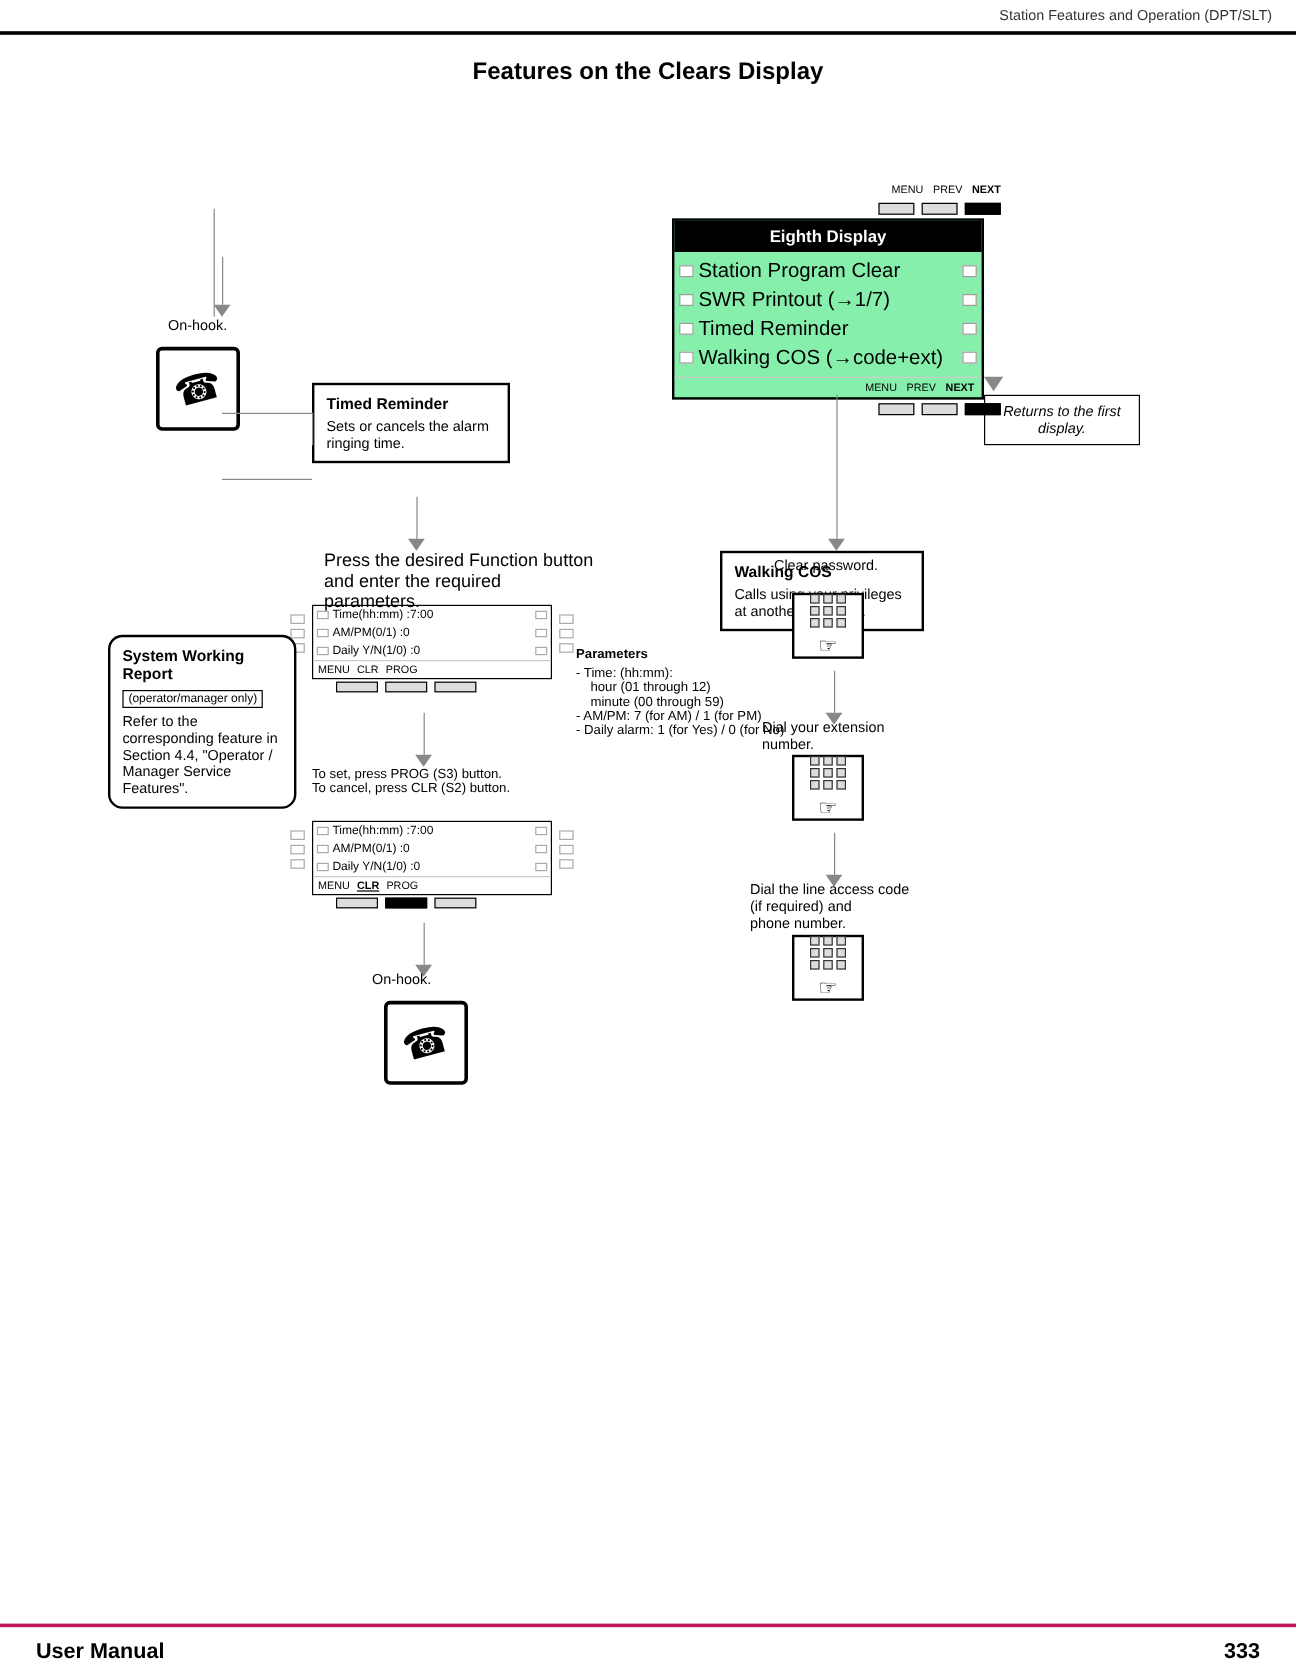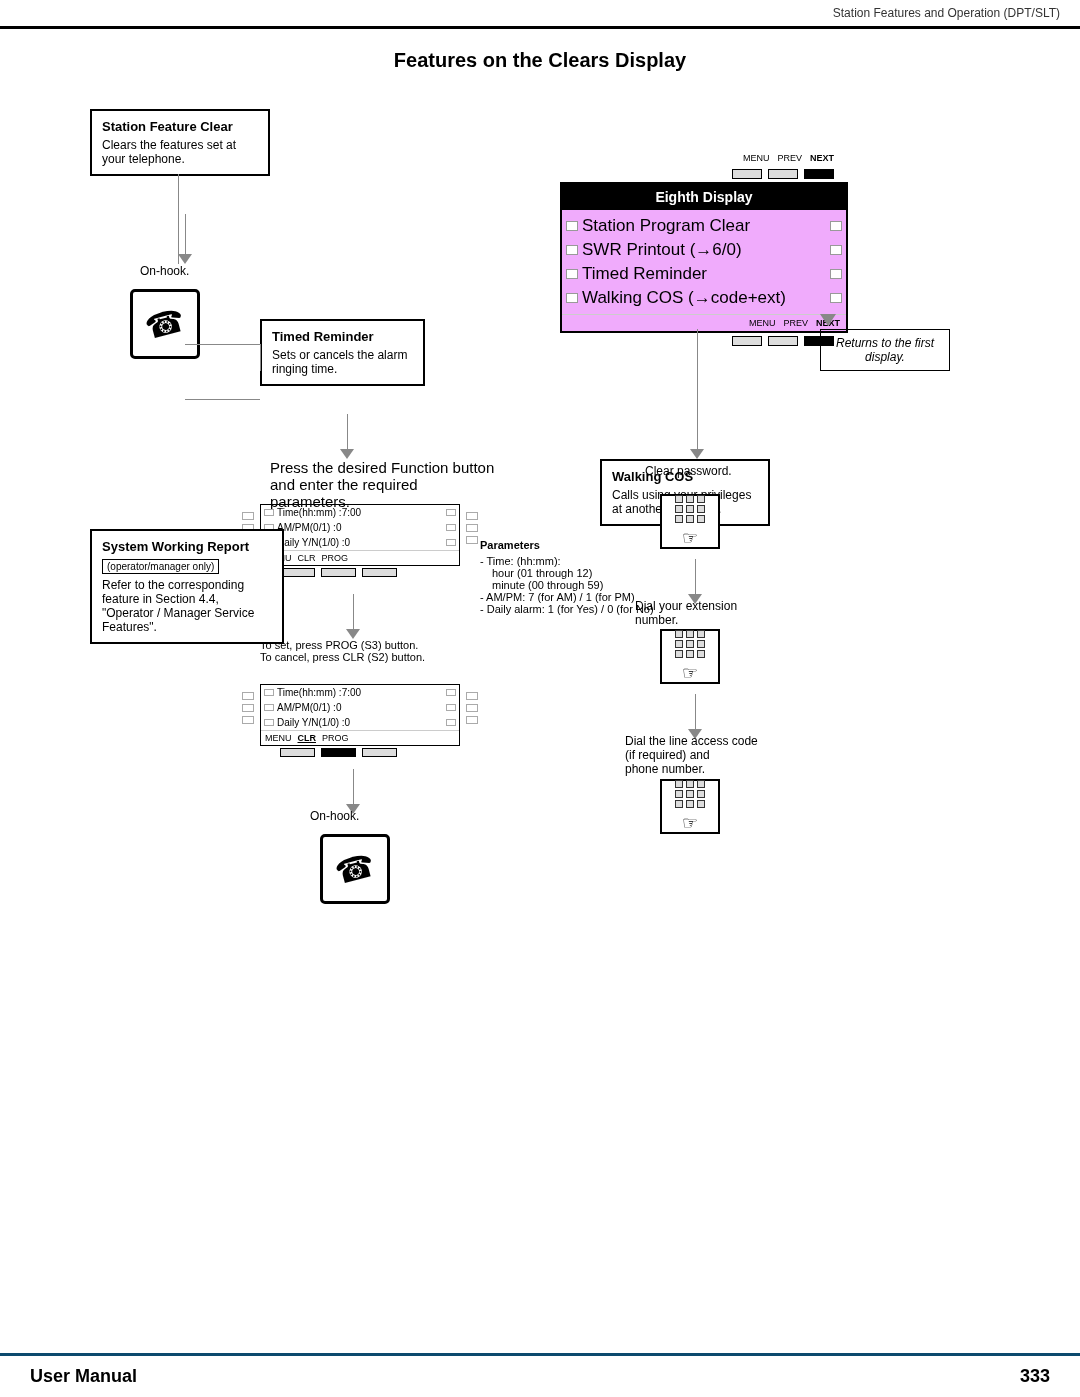--- a/index.html
+++ b/index.html
@@ -25,21 +25,21 @@
       font-size: 12px;
       color: #333;
     }
 
     
     .footer {
       position: absolute;
       bottom: 0;
       left: 0;
       right: 0;
-      border-top: 3px solid #0c4a6e;
+      border-top: 3px solid #be185d;
       padding: 10px 30px;
       display: flex;
       justify-content: space-between;
       align-items: center;
     }
     .footer-left { font-size: 18px; font-weight: bold; }
     .footer-right { font-size: 18px; font-weight: bold; }
 
     
     .page-title {
@@ -83,43 +83,44 @@
     .timed-reminder {
       top: 270px;
       left: 230px;
       width: 165px;
     }
 
     
     .system-working-report {
       top: 480px;
       left: 60px;
-      width: 194px;
+      width: 157px;
+      border-radius: 12px;
     }
 
     
     .walking-cos {
       top: 410px;
       left: 570px;
       width: 170px;
     }
 
     
     .eighth-display-container {
       position: absolute;
       top: 100px;
       left: 530px;
       width: 280px;
     }
 
     
     .phone-display {
       border: 2px solid #000;
-      background: #f0abfc;
-      width: 288px;
+      background: #86efac;
+      width: 260px;
     }
     .phone-display-header {
       background: #000;
       color: #fff;
       text-align: center;
       font-weight: bold;
       font-size: 14px;
       padding: 5px 10px;
     }
 
@@ -247,21 +248,21 @@
       <div class="display-rows">
 
         <div class="display-row">
           <div class="display-row-indicator"></div>
           <span class="display-row-text">Station Program Clear</span>
           <div class="display-row-indicator-right"></div>
         </div>
 
         <div class="display-row">
           <div class="display-row-indicator"></div>
-          <span class="display-row-text">SWR Printout    (→6/0)</span>
+          <span class="display-row-text">SWR Printout    (→1/7)</span>
           <div class="display-row-indicator-right"></div>
         </div>
 
         <div class="display-row">
           <div class="display-row-indicator"></div>
           <span class="display-row-text">Timed Reminder</span>
           <div class="display-row-indicator-right"></div>
         </div>
 
         <div class="display-row">
@@ -280,24 +281,20 @@
 
     <div style="display:flex; justify-content:flex-end; gap:6px; margin-top:3px; padding-right:6px;">
       <div style="width:30px; height:10px; border:1px solid #000; background:#ddd;"></div>
       <div style="width:30px; height:10px; border:1px solid #000; background:#ddd;"></div>
       <div style="width:30px; height:10px; border:1px solid #000; background:#000;"></div>
     </div>
   </div>
 
   <div style="position:absolute; top:265px; left:790px; width:0; height:0; border-left:8px solid transparent; border-right:8px solid transparent; border-top:12px solid #888;"></div>
 
-  <div class="box station-feature-clear">
-    <div class="box-title">Station Feature Clear</div>
-    <div class="box-body">Clears the features set at your telephone.</div>
-  </div>
 
   <div style="position:absolute; top:165px; left:148px;">
     <div style="width:1px; height:40px; background:#888; margin-left:7px;"></div>
     <div style="width:0; height:0; border-left:7px solid transparent; border-right:7px solid transparent; border-top:10px solid #888;"></div>
   </div>
 
   <div class="annotation" style="top:215px; left:110px;">On-hook.</div>
 
   <div class="phone-icon" style="top:240px; left:100px;">
     <span style="font-size:32px; transform: scaleX(-1) rotate(15deg); display:inline-block;">☎</span>

